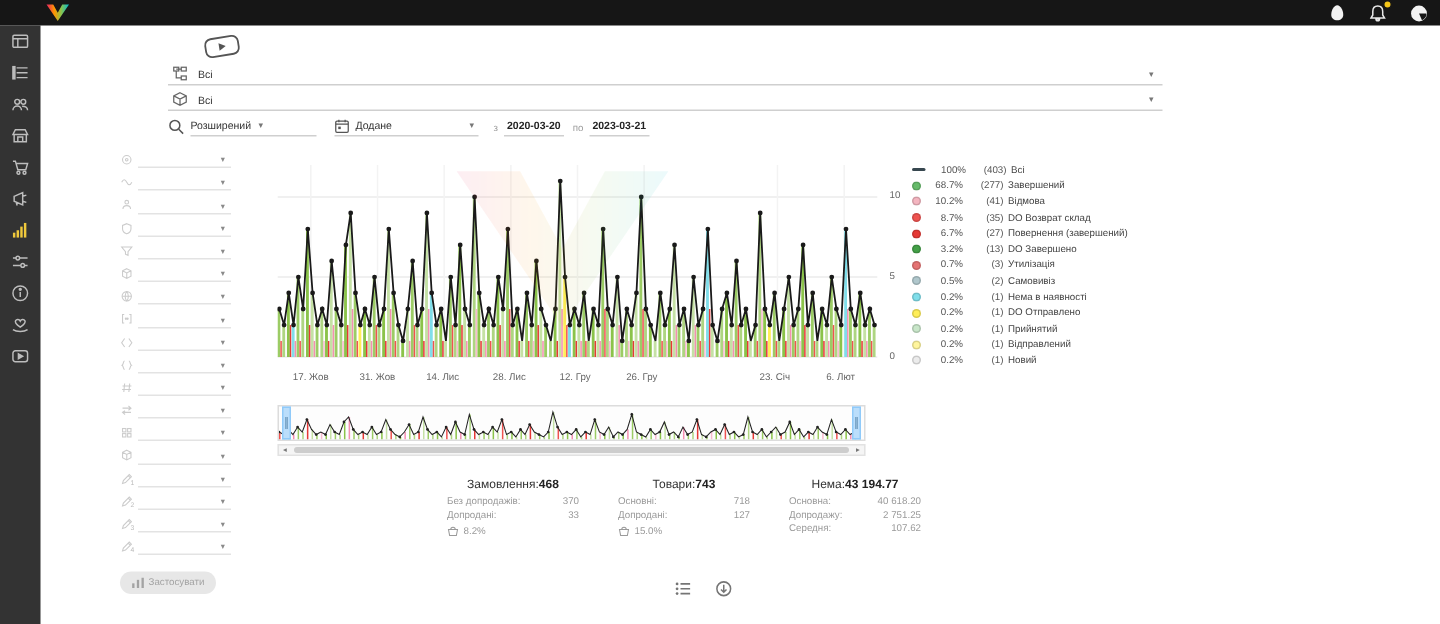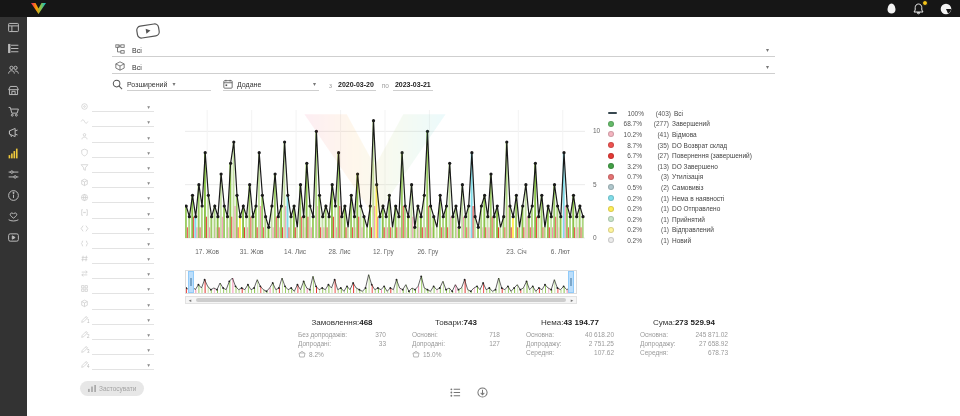--- a/index.html
+++ b/index.html
@@ -1129,38 +1129,20 @@
       </div>
       <div class="stat-sub">
         <span>Допродажу:</span>
         <span>2 751.25</span>
       </div>
       <div class="stat-sub">
         <span>Середня:</span>
         <span>107.62</span>
       </div>
     </div>
-    <div class="stat-group">
-      <div class="stat-head">
-        <span>Сума:</span>
-        <b>273 529.94</b>
-      </div>
-      <div class="stat-sub">
-        <span>Основна:</span>
-        <span>245 871.02</span>
-      </div>
-      <div class="stat-sub">
-        <span>Допродажу:</span>
-        <span>27 658.92</span>
-      </div>
-      <div class="stat-sub">
-        <span>Середня:</span>
-        <span>678.73</span>
-      </div>
-    </div>
   </div>
 
 <div id="footer-icons">
   <span class="ft-icon">
     <svg width="11" height="11" viewBox="0 0 12 12">
         <circle cx="1.5" cy="2.5" r="1" fill="#757575"></circle>
         <circle cx="1.5" cy="6" r="1" fill="#757575"></circle>
         <circle cx="1.5" cy="9.5" r="1" fill="#757575"></circle>
         <path d="M4 2.5 H11 M4 6 H11 M4 9.5 H11" stroke="#757575" stroke-width="1.2"></path>
       </svg>

